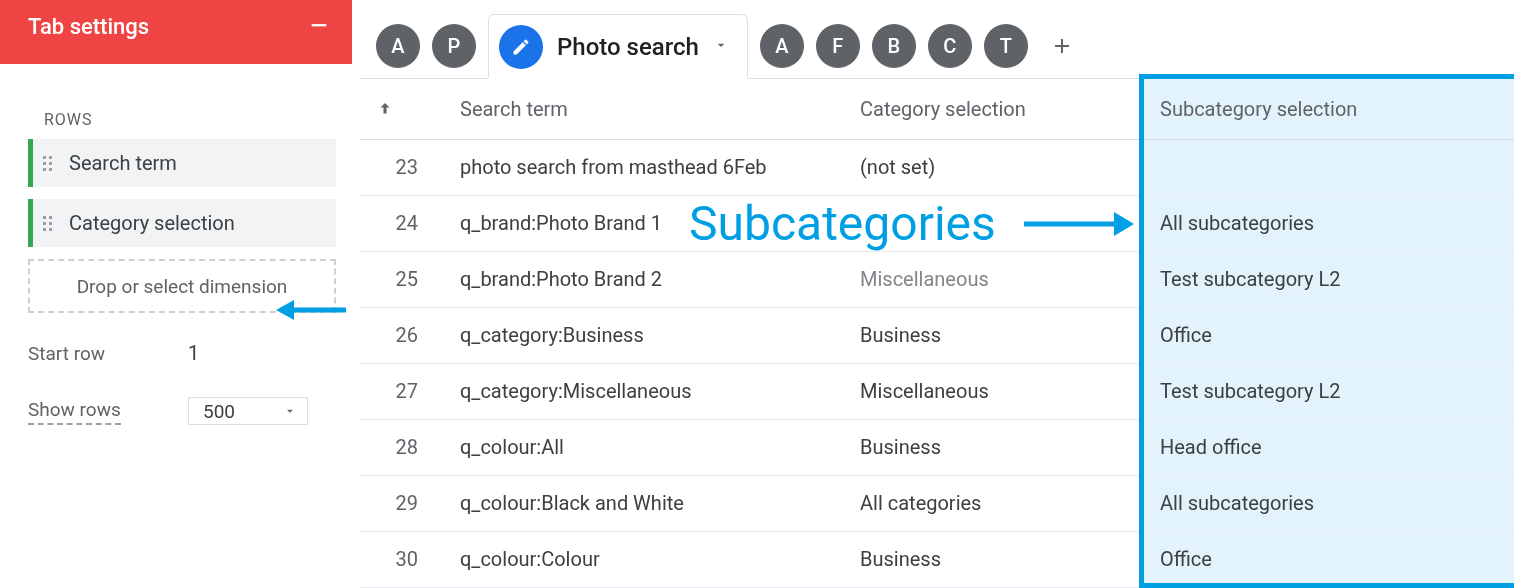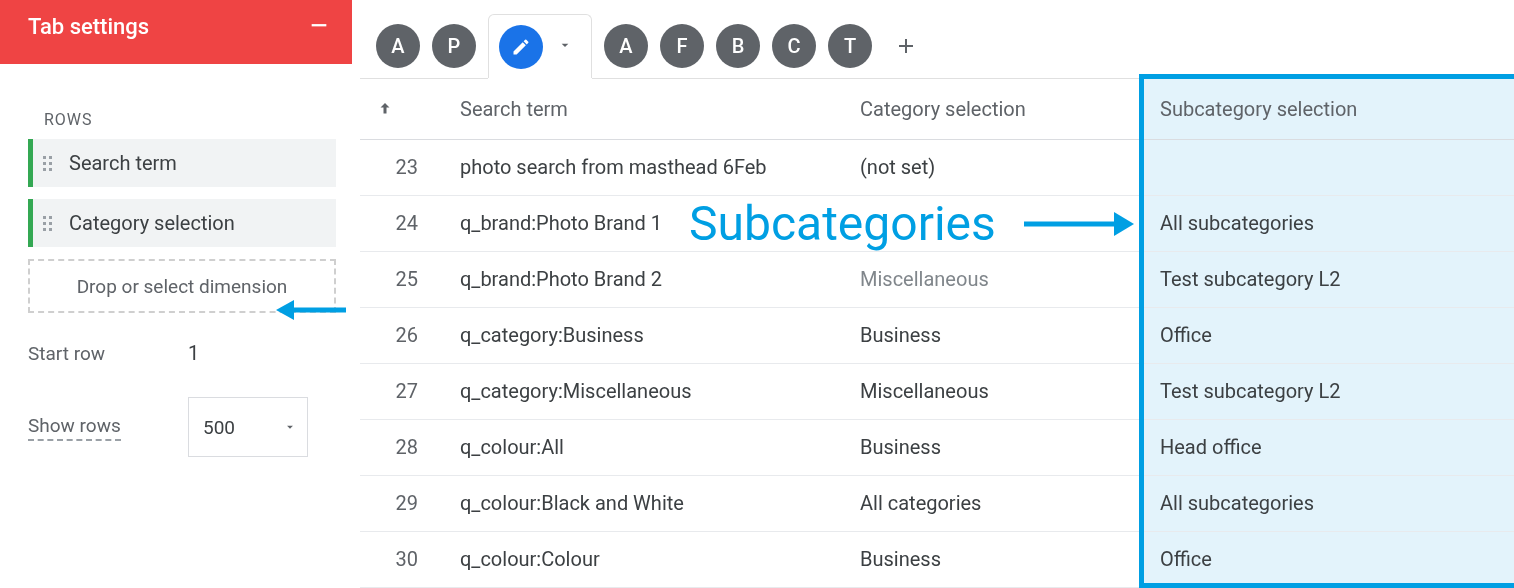--- a/index.html
+++ b/index.html
@@ -92,21 +92,21 @@
     color: #5f6368;
   }
   .field-row .field-label { width: 160px; }
   .field-row .field-value {
     font-size: 20px;
     color: #3c4043;
   }
   .dashed-underline { border-bottom: 2px dashed #9aa0a6; display:inline-block; padding-bottom:2px;}
   .select-box {
     border: 1px solid #dadce0;
-    height: 60px;
+    height: 28px;
     width: 120px;
     display: flex;
     align-items: center;
     justify-content: space-between;
     padding: 0 10px 0 14px;
     font-size: 19px;
     color: #3c4043;
   }
   .select-box .caret svg { display:block; }
 
@@ -318,20 +318,21 @@
     <div class="circle-tab">
         <span>P</span>
       </div>
 
     <div class="active-tab">
       <span class="pencil-badge">
         <svg width="20" height="20" viewBox="0 0 24 24">
             <path d="M3 17.25V21h3.75L17.81 9.94l-3.75-3.75L3 17.25zM20.71 7.04a1 1 0 0 0 0-1.41l-2.34-2.34a1 1 0 0 0-1.41 0l-1.83 1.83 3.75 3.75 1.83-1.83z" fill="#fff"></path>
           </svg>
       </span>
+      <span class="title">Photo search</span>
       <span class="caret">
         <svg width="16" height="16" viewBox="0 0 24 24">
             <path d="M7 10l5 5 5-5z" fill="#5f6368"></path>
           </svg>
       </span>
     </div>
 
     <div class="circle-tab">
         <span>A</span>
       </div>

